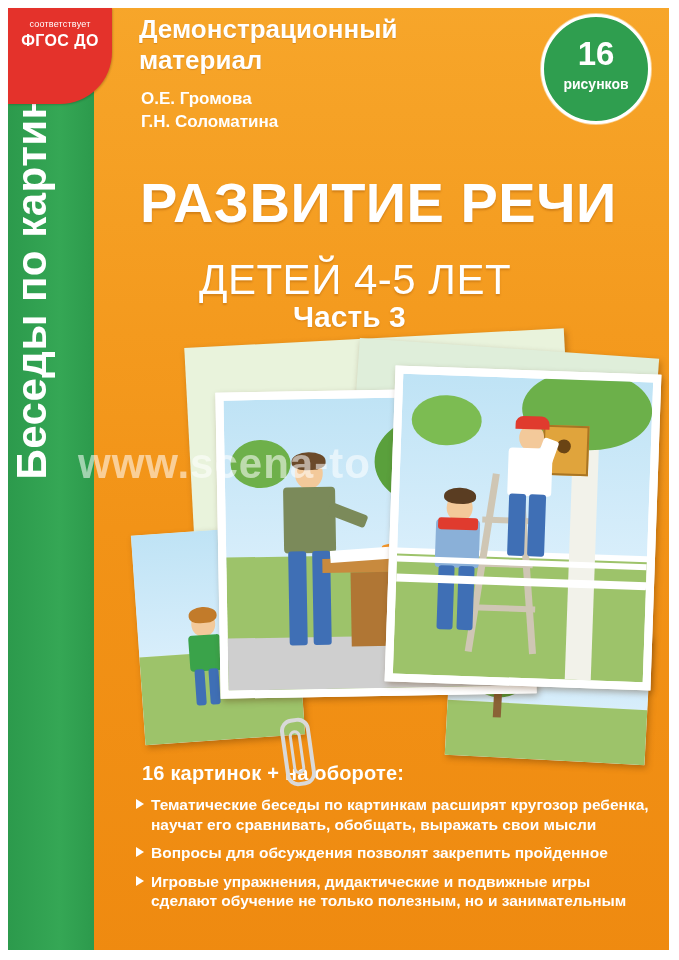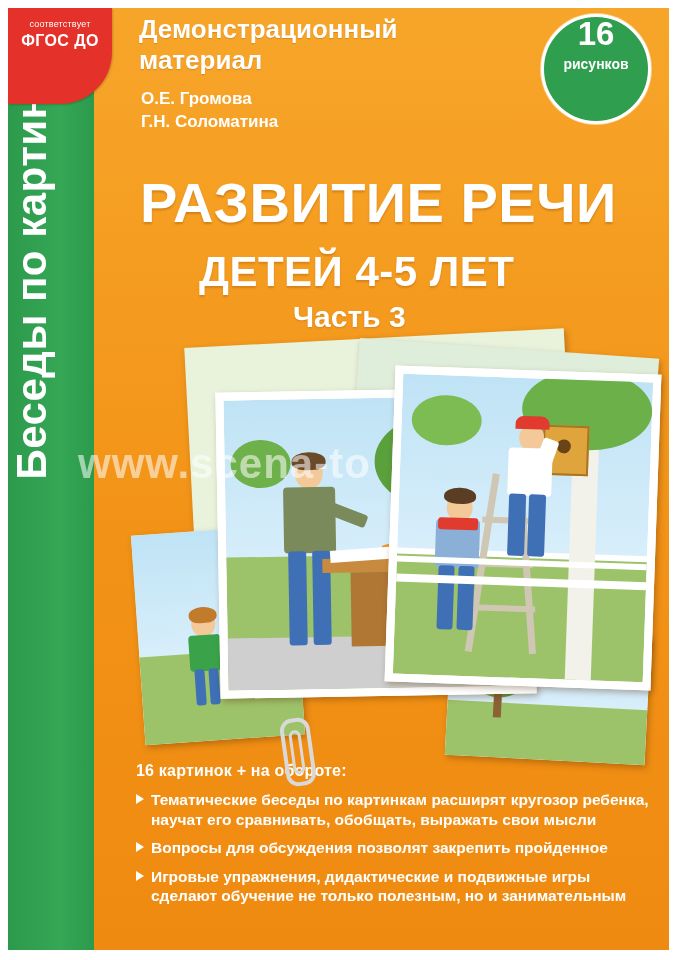--- a/index.html
+++ b/index.html
@@ -113,20 +113,21 @@
     background: #2f9e4f;
     border: 3px solid #ffffff;
     color: #ffffff;
     text-align: center;
     box-shadow: 0 0 0 1px rgba(255,255,255,0.5);
   }
   .badge .num {
     display: block;
     font-size: 33px;
     font-weight: bold;
+    margin-top: 20px;
     line-height: 1;
   }
   .badge .cap {
     display: block;
     font-size: 14px;
     font-weight: bold;
     margin-top: 6px;
   }
 
   
@@ -138,24 +139,24 @@
     color: #ffffff;
     font-size: 56px;
     font-weight: bold;
     letter-spacing: 0.5px;
     text-shadow: 0 2px 2px rgba(150,75,0,0.35);
     white-space: nowrap;
   }
   .sub-title {
     position: absolute;
     left: 199px;
-    top: 248px;
+    top: 256px;
     color: #ffffff;
     font-size: 42px;
-    font-weight: bold;
+    font-weight: normal;
     letter-spacing: 0.5px;
     text-shadow: 0 2px 2px rgba(150,75,0,0.3);
     white-space: nowrap;
   }
   .part-title {
     position: absolute;
     left: 293px;
     top: 300px;
     color: #ffffff;
     font-size: 30px;
@@ -240,22 +241,22 @@
 
   
   .bottom {
     position: absolute;
     left: 136px;
     top: 762px;
     width: 520px;
     color: #ffffff;
   }
   .bottom h2 {
-    margin: 0 0 10px 0;
-    font-size: 16px;
+    margin: 0 0 10px 6px;
+    font-size: 20px;
     font-weight: bold;
     letter-spacing: 0.2px;
   }
   .bullet {
     display: flex;
     align-items: flex-start;
     margin-bottom: 9px;
     font-size: 15.5px;
     font-weight: bold;
     line-height: 1.26;

